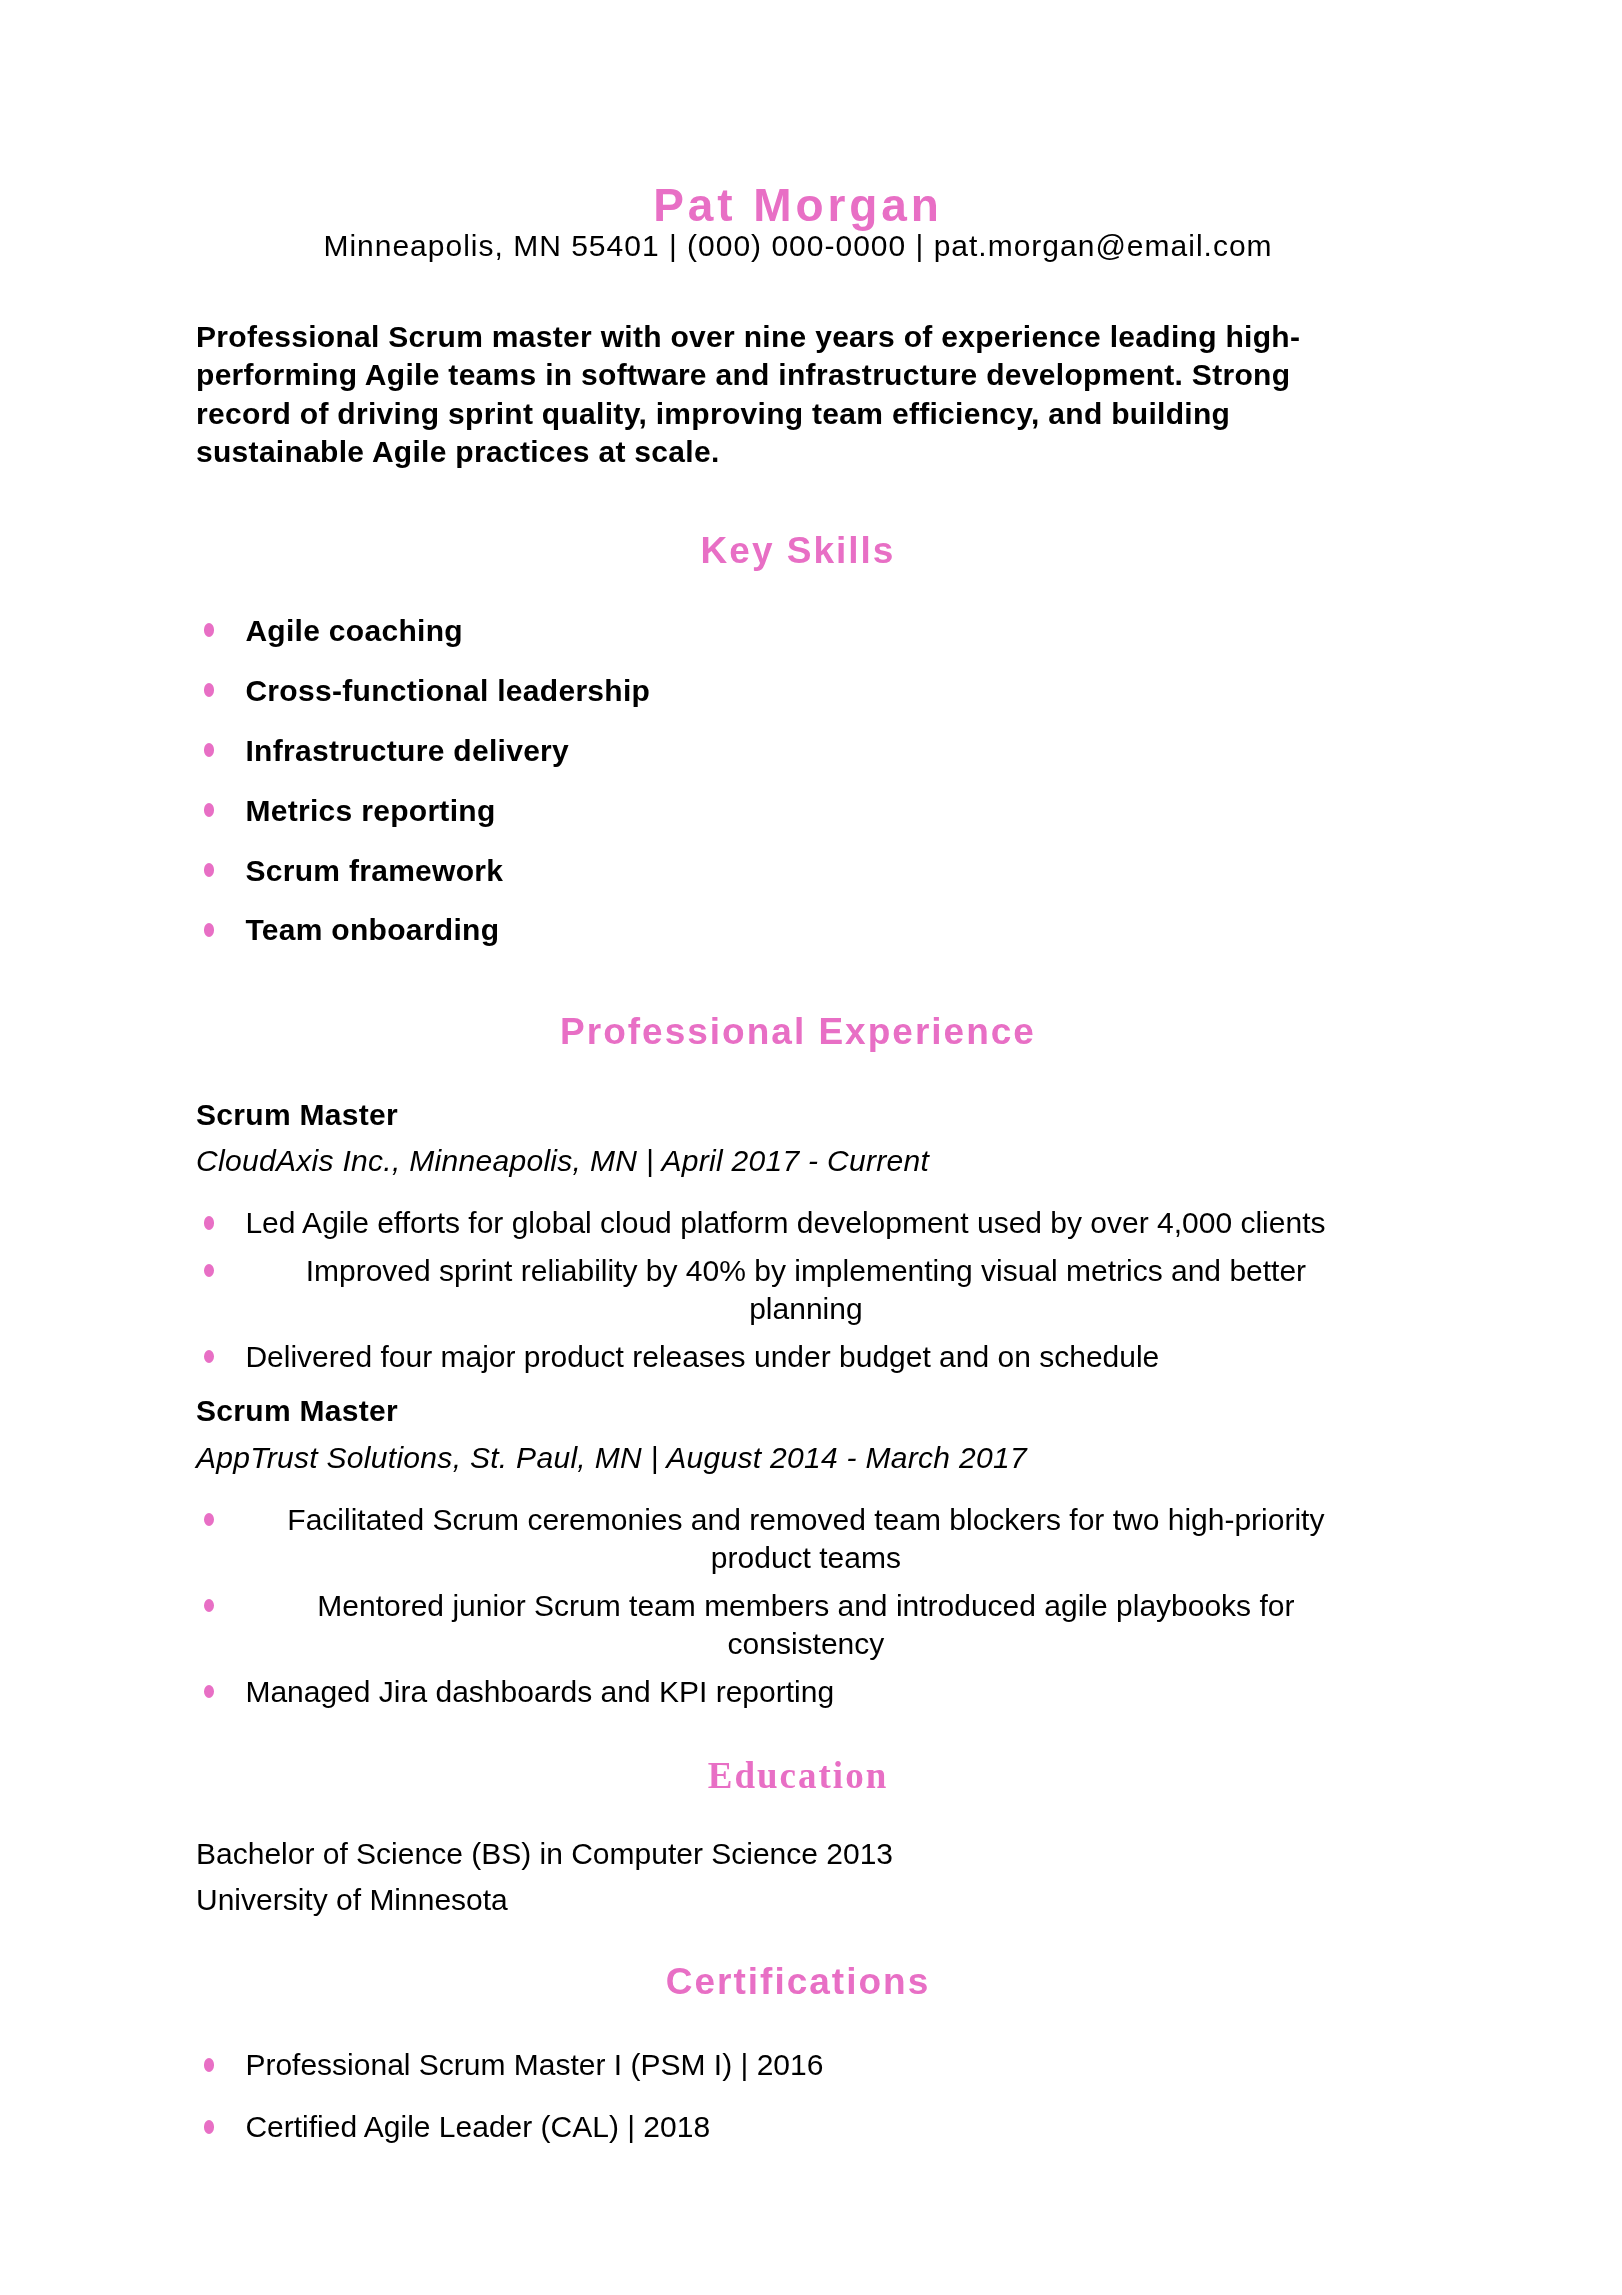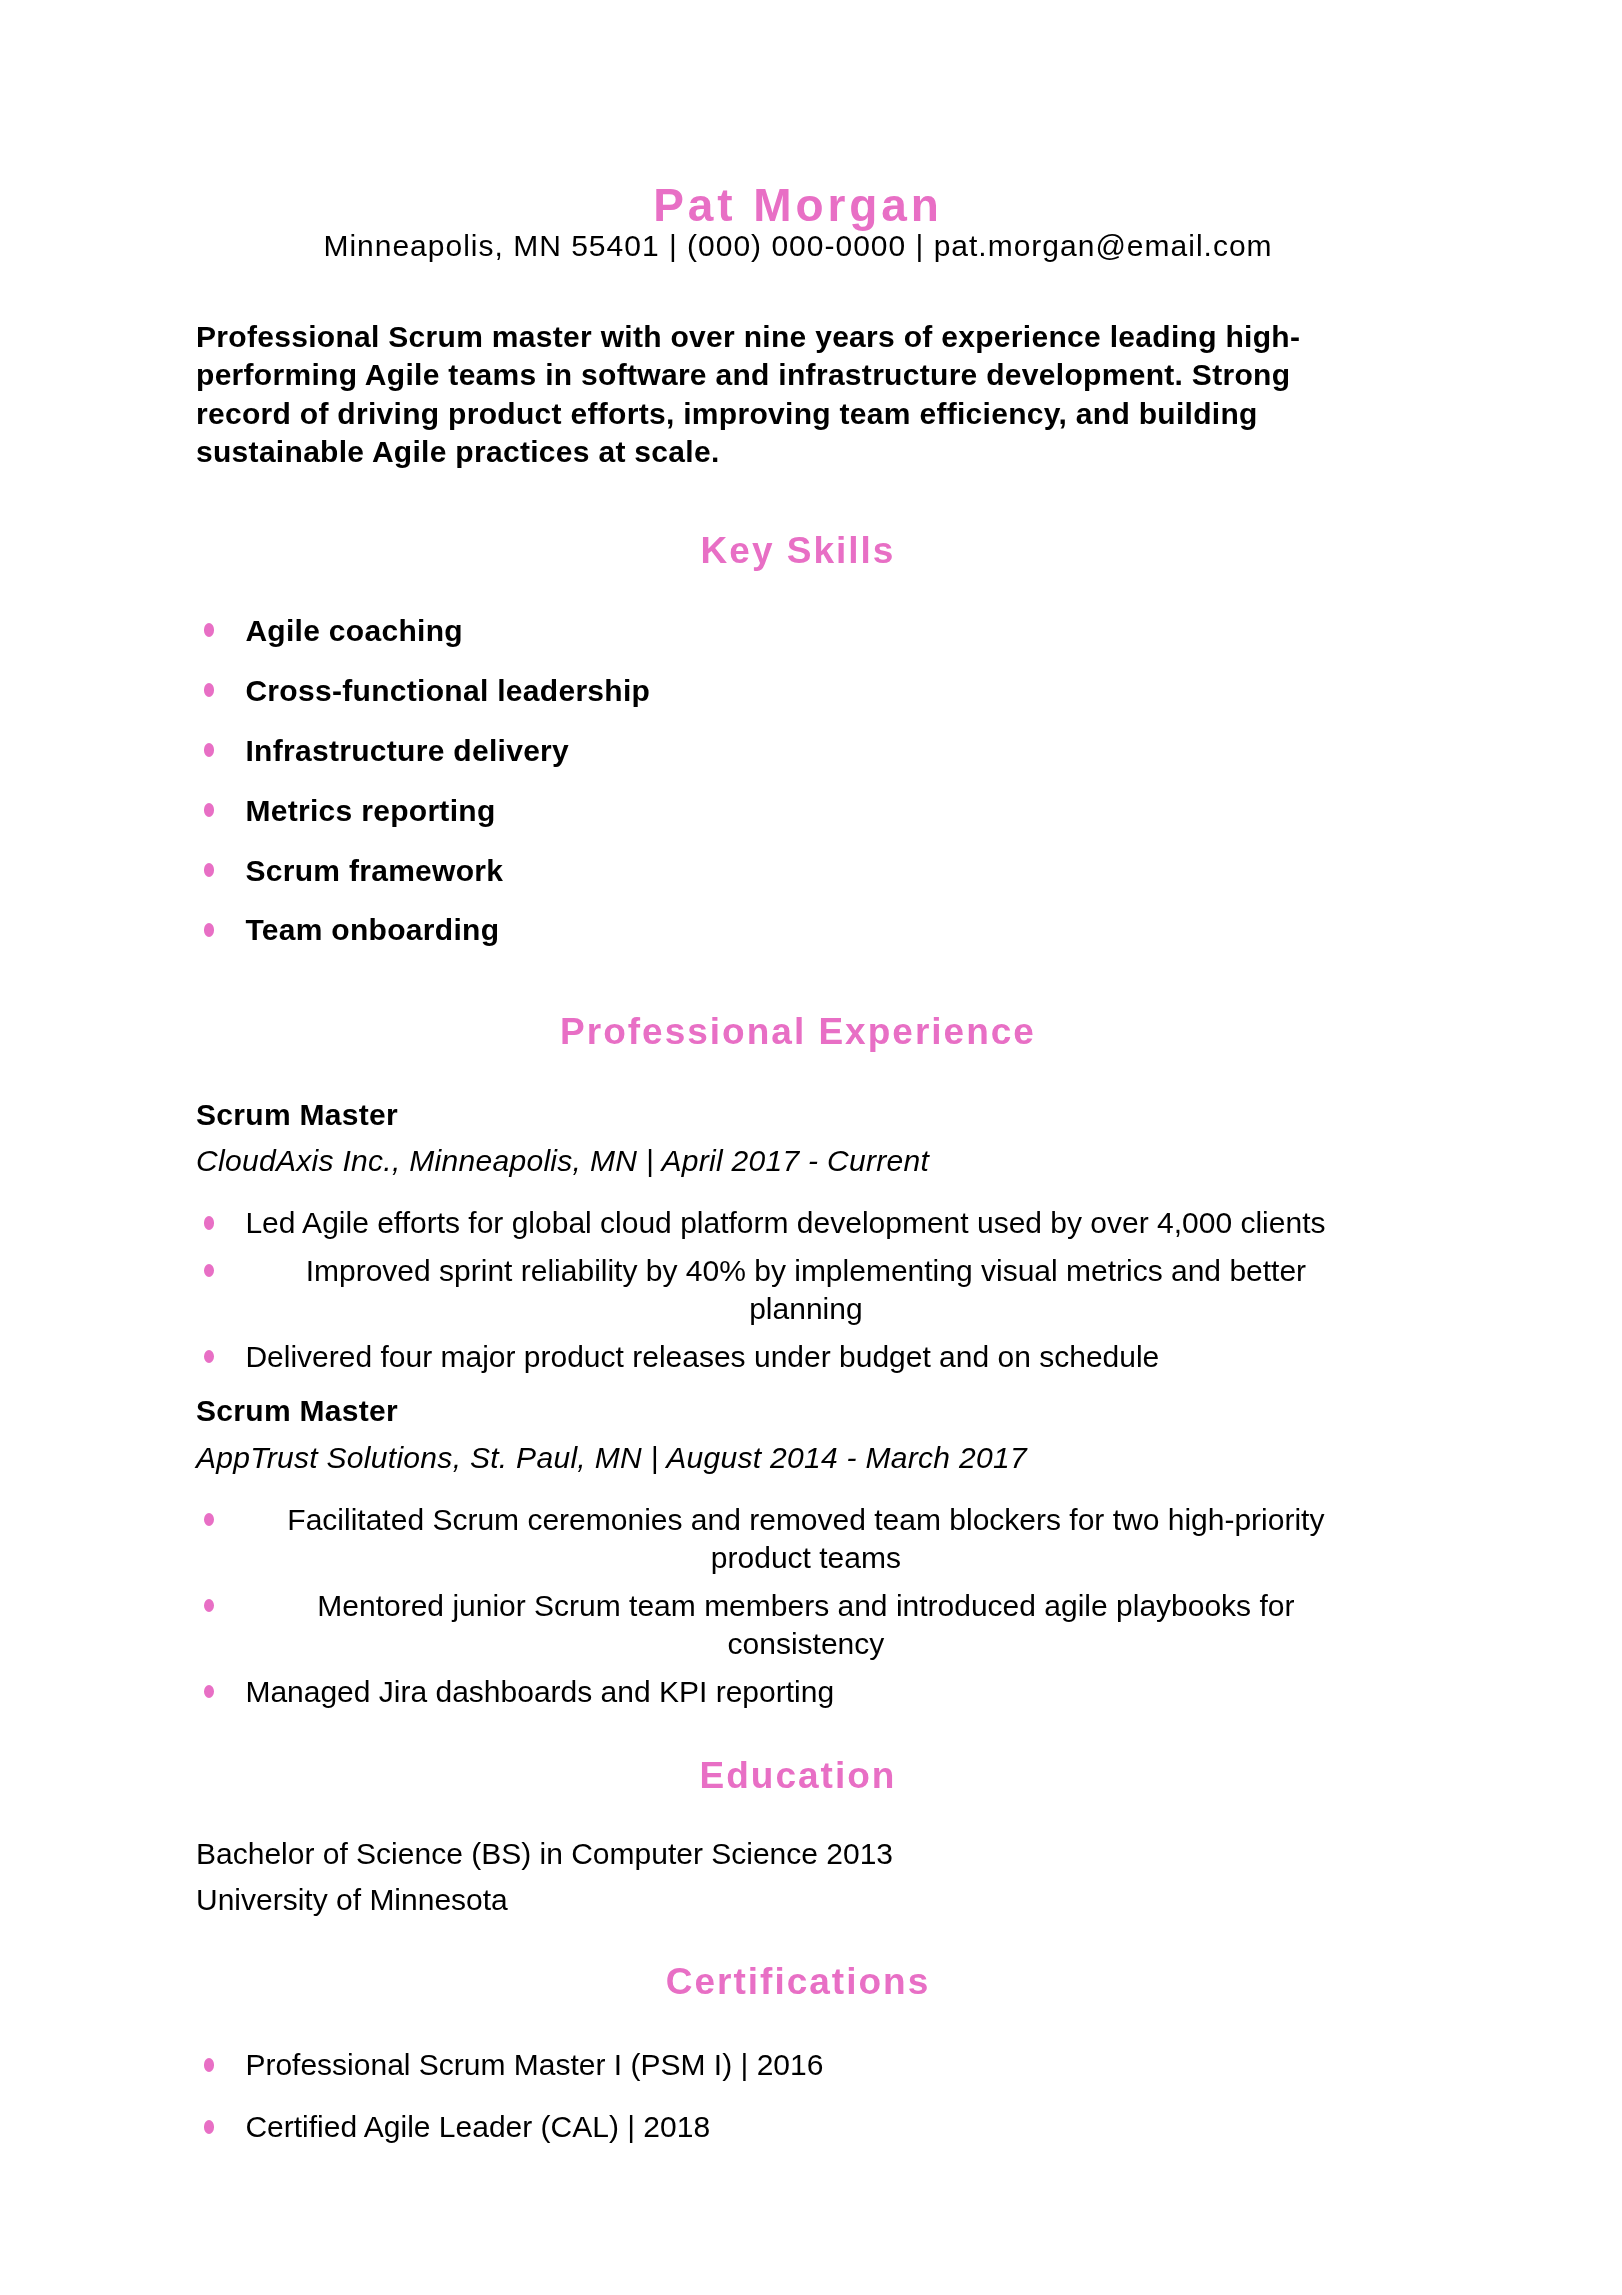--- a/index.html
+++ b/index.html
@@ -40,21 +40,21 @@
   h2.section-title {
     text-align: center;
     color: var(--accent);
     font-size: 37px;
     font-weight: bold;
     letter-spacing: 2px;
     line-height: 1.0;
   }
   .title-skills        { margin-top: 60px; }
   .title-experience    { margin-top: 63px; }
-  .title-education     { margin-top: 46px; }
+  .title-education     { margin-top: 46px; font-family: Liberation Serif, serif; }
   .title-certifications{ margin-top: 41px; }
   ul.blist { list-style: none; }
   ul.blist li {
     display: flex;
     align-items: flex-start;
   }
   .dot {
     flex: 0 0 auto;
     width: 10.5px;
     height: 13.7px;
@@ -105,21 +105,21 @@
 </style>
 </head>
 <body>
 
 <div class="page">
 
   <h1 class="name">Pat Morgan</h1>
 
   <div class="contact">Minneapolis, MN 55401 | (000) 000-0000 | pat.morgan@email.com</div>
 
-  <p class="summary">Professional Scrum master with over nine years of experience leading high-performing Agile teams in software and infrastructure development. Strong record of driving product efforts, improving team efficiency, and building sustainable Agile practices at scale.</p>
+  <p class="summary">Professional Scrum master with over nine years of experience leading high-performing Agile teams in software and infrastructure development. Strong record of driving sprint quality, improving team efficiency, and building sustainable Agile practices at scale.</p>
 
   <h2 class="section-title title-skills">Key Skills</h2>
 
   <ul class="blist skills">
       <li>
         <span class="dot"></span>
         <span class="li-text">Agile coaching</span>
       </li>
       <li>
         <span class="dot"></span>

